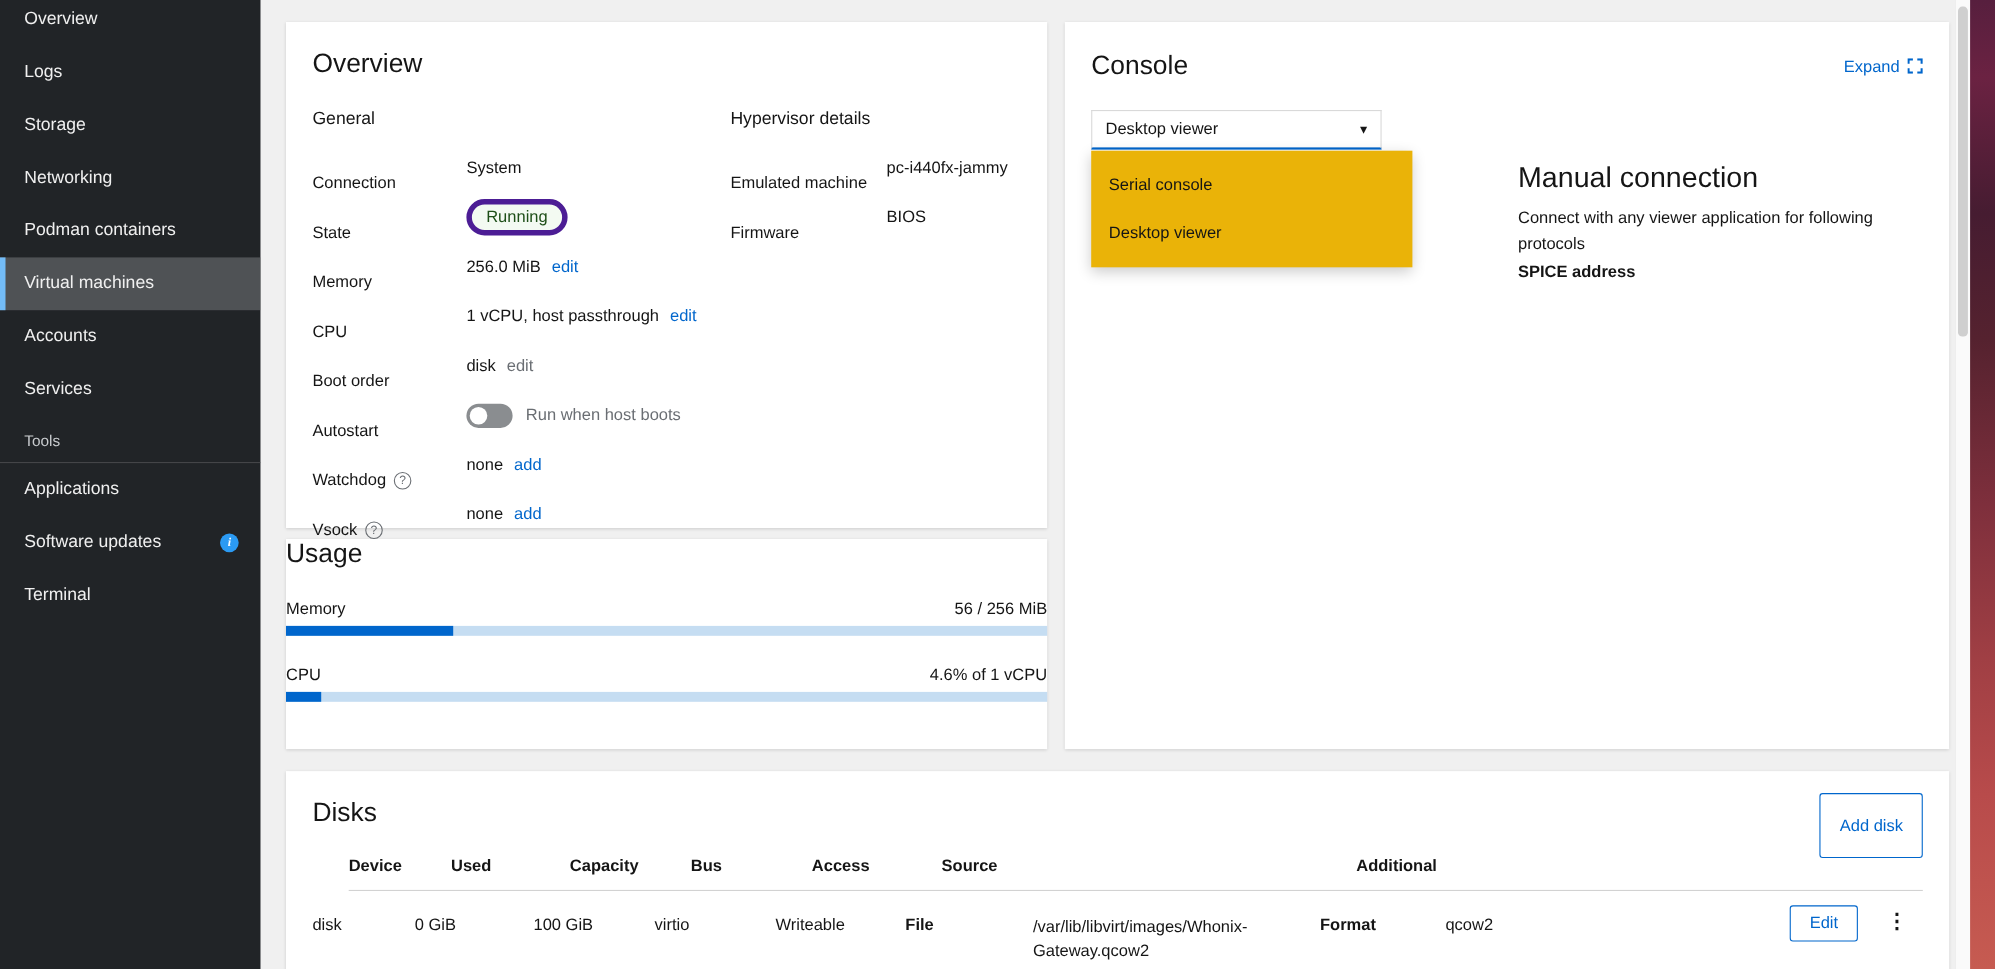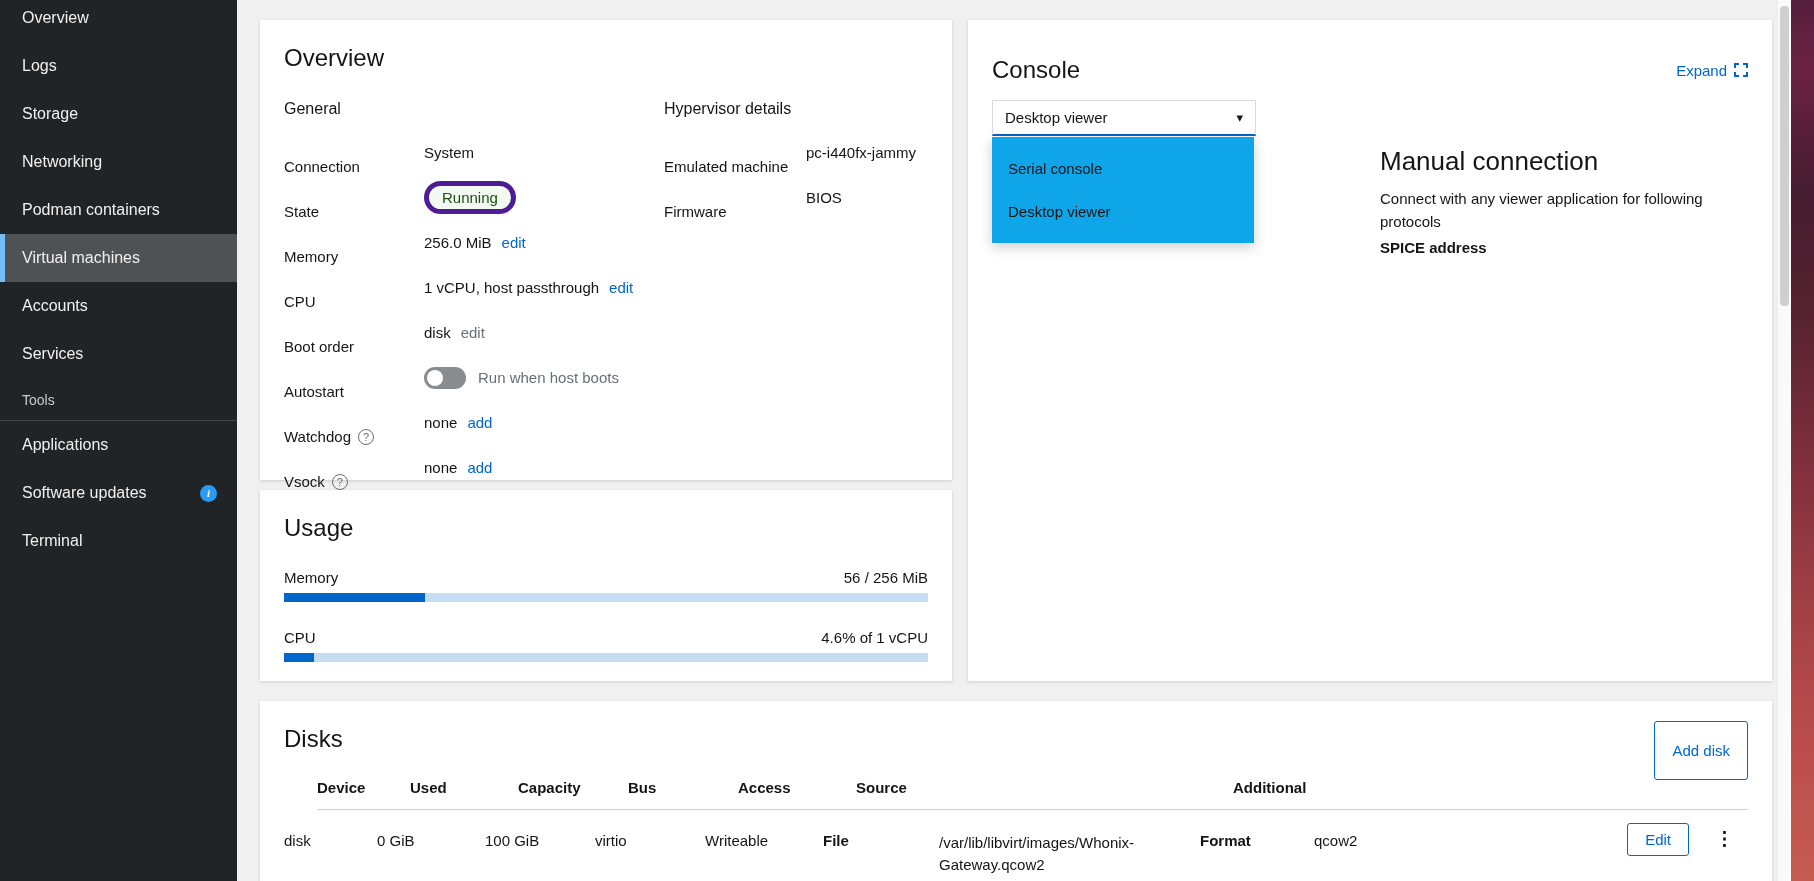--- a/index.html
+++ b/index.html
@@ -38,36 +38,36 @@
   .pill-running { display:inline-block; padding:3px 13px; background:#f3faf2; border:5px solid #4c1d95;
                   color:#1e4f18; border-radius:30px; font-size:15px; }
   .toggle { width:42px; height:22px; background:#8a8d90; border-radius:11px; position:relative; cursor:pointer; flex:none; }
   .toggle .knob { position:absolute; left:3px; top:3px; width:16px; height:16px; background:#fff; border-radius:50%; }
   .toggle-label { color:#6a6e73; margin-left:12px; }
   .help-icon { width:16px; height:16px; border:1px solid #6a6e73; border-radius:50%; color:#6a6e73;
                font-size:11px; display:inline-flex; align-items:center; justify-content:center; margin-left:7px; cursor:pointer; }
 
   
   .card-console { left:731px; top:20px; width:804px; height:661px; }
-  .console-head { display:flex; justify-content:space-between; align-items:center; padding:36px 24px 0; }
+  .console-head { display:flex; justify-content:space-between; align-items:center; padding:26px 24px 0; }
   .expand-link { display:flex; align-items:center; gap:7px; color:#0066cc; font-size:15px; cursor:pointer; }
   .select-box { position:absolute; left:24px; top:80px; width:264px; height:36px; background:#fff;
                 border:1px solid #d9d9d9; border-bottom:2px solid #0066cc; display:flex; align-items:center;
                 justify-content:space-between; padding:0 12px; font-size:15px; cursor:pointer; }
   .caret { font-size:13px; color:#151515; }
-  .dropdown-menu { position:absolute; left:24px; top:117px; width:262px; background:#0ea5e9; padding:10px 0;
+  .dropdown-menu { position:absolute; left:24px; top:117px; width:292px; background:#eab308; padding:10px 0;
                    box-shadow:0 4px 12px rgba(0,0,0,0.2); z-index:5; }
   .menu-item { padding:13px 16px; font-size:15px; color:#151515; cursor:pointer; }
   .manual-block { position:absolute; left:412px; top:126px; width:368px; }
   .manual-title { font-size:26px; font-weight:500; margin-bottom:10px; }
   .manual-desc { font-size:15px; line-height:23px; margin-bottom:6px; }
   .spice-label { font-size:15px; font-weight:700; }
 
   
-  .card-usage { left:23px; top:490px; width:692px; height:191px; padding:24px; }
+  .card-usage { left:23px; top:490px; width:692px; height:191px; }
   .usage-block { margin-top:27px; }
   .usage-head { display:flex; justify-content:space-between; font-size:15px; margin-bottom:7px; }
   .track { height:9px; background:#c5ddf2; }
   .fill { height:100%; background:#0066cc; }
 
   
   .card-disks { left:23px; top:701px; width:1512px; height:200px; padding:24px; }
   .add-disk-btn { position:absolute; right:24px; top:20px; padding:20px 17px; background:#fff;
                   border:1px solid #0066cc; border-radius:3px; color:#0066cc; font-size:15px; cursor:pointer; }
   .disk-table { margin-top:26px; }

